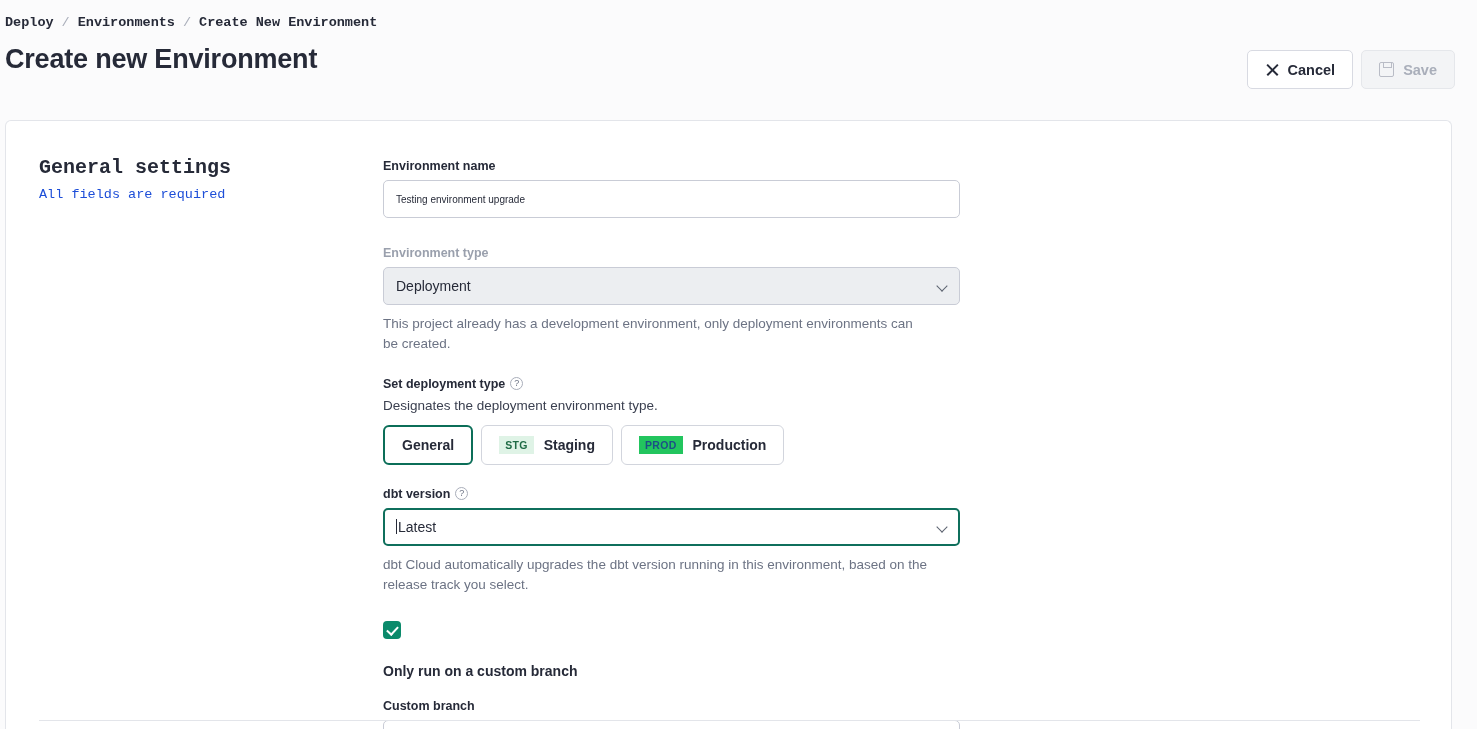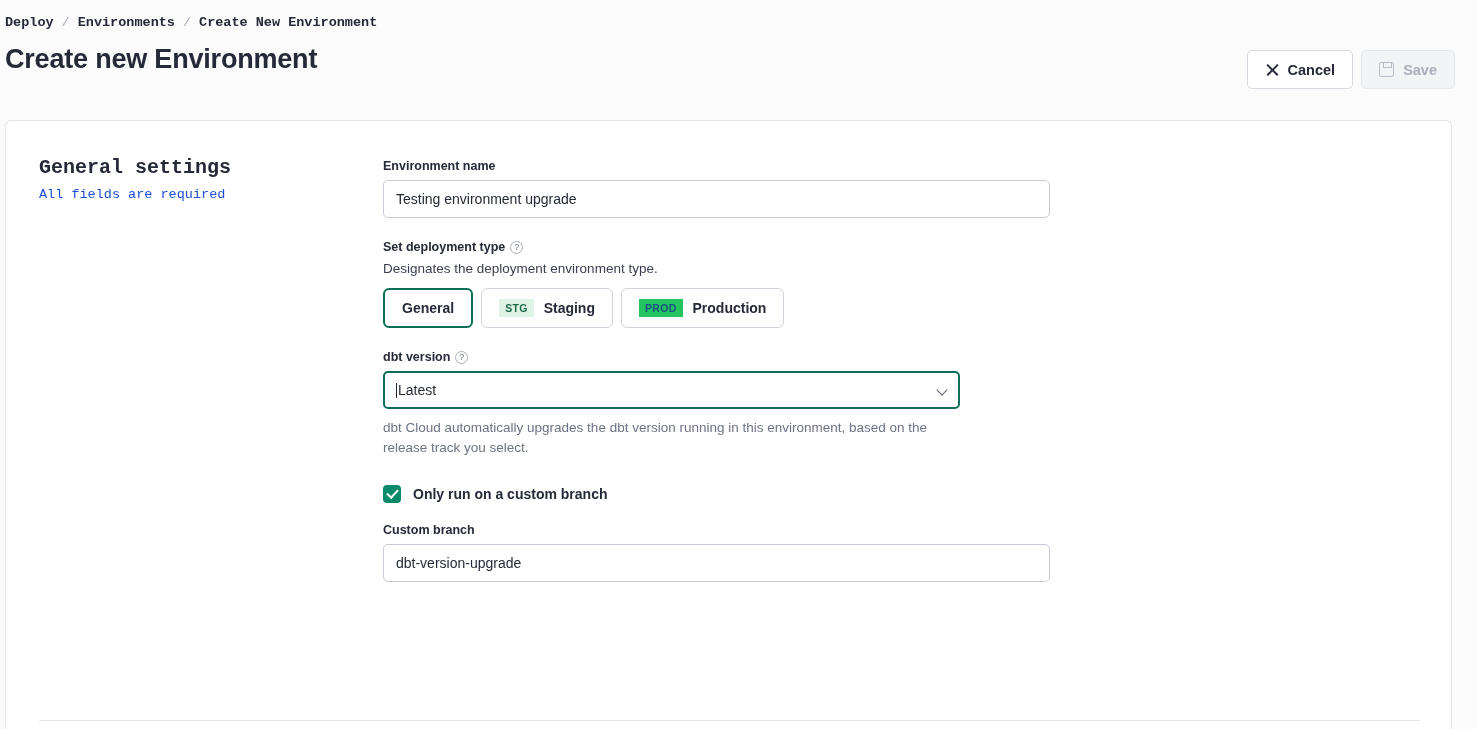--- a/index.html
+++ b/index.html
@@ -176,26 +176,26 @@
     border: 1px solid #a9aeba;
     border-radius: 50%;
     font-size: 9px;
     color: #6c7384;
     font-weight: normal;
     line-height: 1;
     cursor: pointer;
   }
 
   .text-input {
-    width: 667px;
+    width: 577px;
     height: 38px;
     border: 1px solid #c9ccd6;
     border-radius: 5px;
     background: #ffffff;
-    font-size: 14px;
+    font-size: 10px;
     color: #262a38;
     padding: 0 12px;
     font-family: "Liberation Sans", sans-serif;
     outline: none;
   }
 
   .select-wrap {
     position: relative;
     width: 577px;
     height: 38px;
@@ -280,23 +280,24 @@
     letter-spacing: 0.3px;
     padding: 3px 6px;
     border-radius: 0;
   }
   .tag-stg { background: #dff3e6; color: #1f6b45; }
   .tag-prod { background: #22c55e; color: #1c4f86; }
 
   
   .check-row {
     display: flex;
-    align-items: center;
-    gap: 12px;
+    align-items: flex-start;
+    gap: 24px;
     margin-top: 26px;
+    flex-direction: column;
   }
   .checkbox {
     width: 18px; height: 18px;
     border-radius: 4px;
     background: #0b8a6b;
     position: relative;
     cursor: pointer;
     flex: 0 0 auto;
   }
   .checkbox::after {
@@ -361,20 +362,30 @@
       <div class="section-sub">All fields are required</div>
     </div>
 
     <div class="form">
 
       <div>
         <div class="field-label">Environment name</div>
         <input class="text-input" type="text" value="Testing environment upgrade" style="">
       </div>
 
+      <div class="mt28">
+        <div class="field-label muted">Environment type</div>
+        <div class="select-wrap">
+          <div class="select-box">
+            <span>Deployment</span>
+          </div>
+          <span class="chev"></span>
+        </div>
+        <div class="help-text">This project already has a development environment, only deployment environments can be created.</div>
+      </div>
 
       <div class="mt22">
         <div class="field-label">
           <span>Set deployment type</span>
           <span class="help-icon">?</span>
         </div>
         <div class="desc-text">Designates the deployment environment type.</div>
         <div class="seg-group">
           <div class="seg selected">
             <span>General</span>

